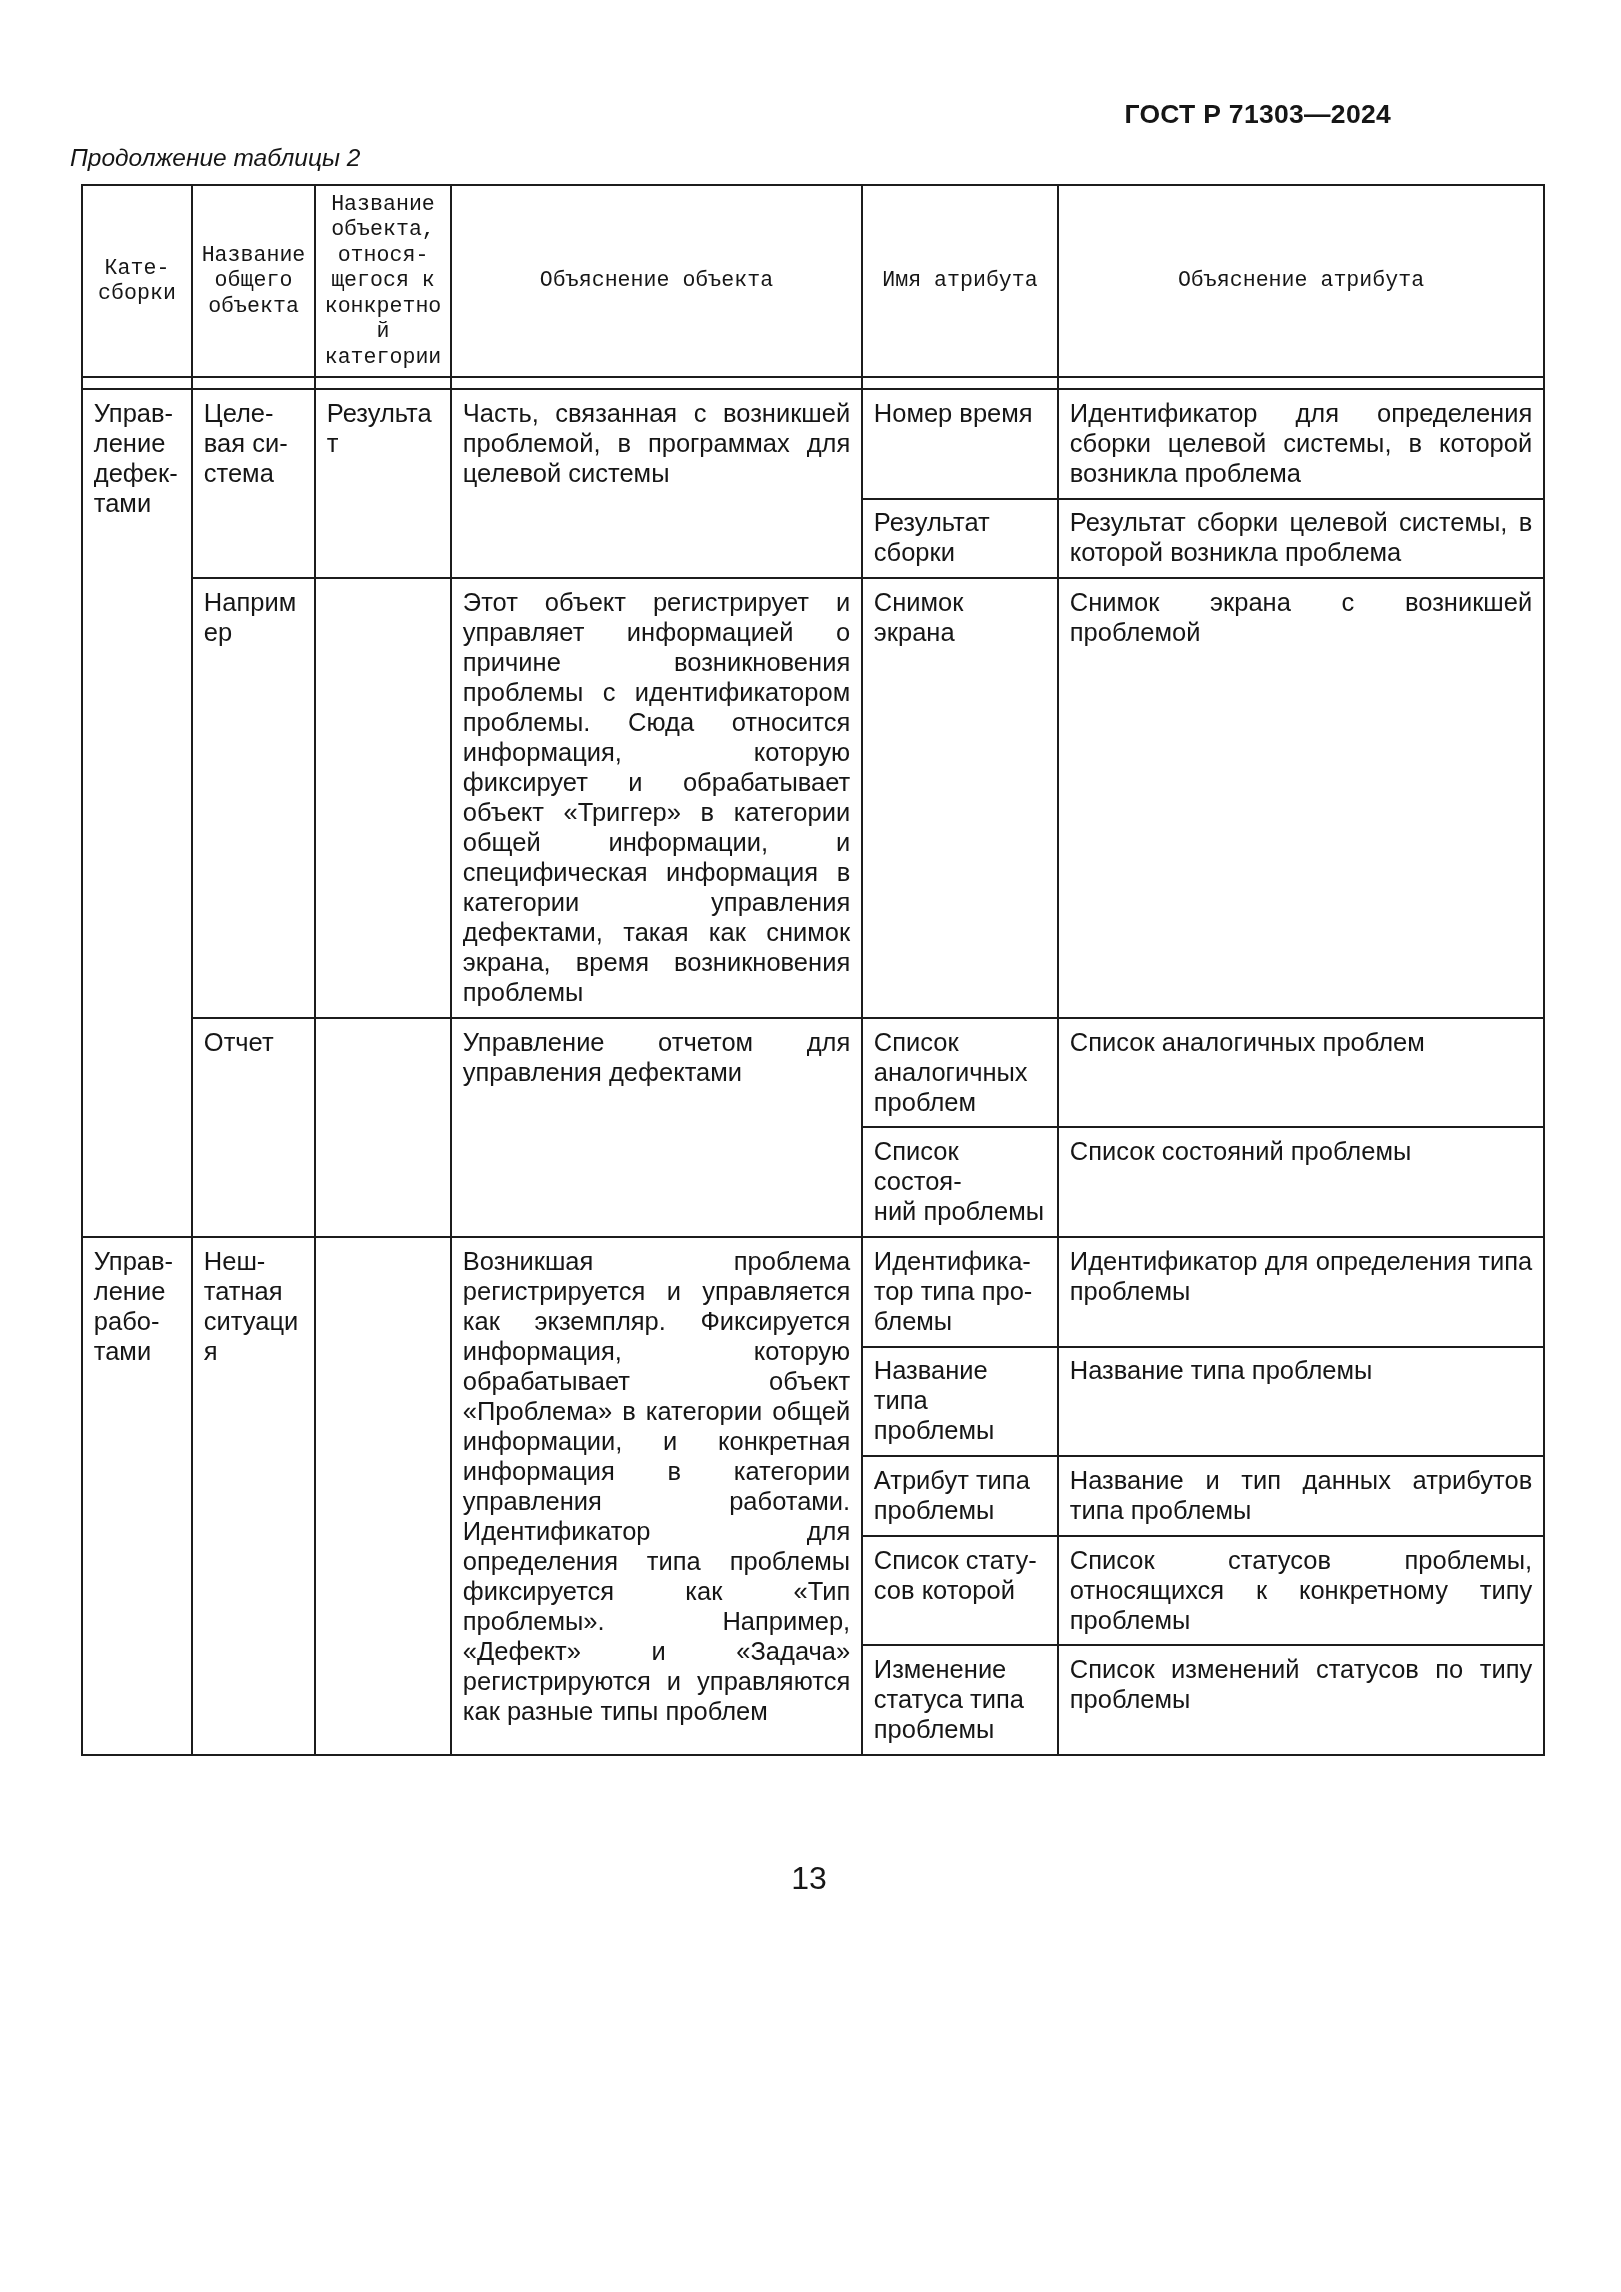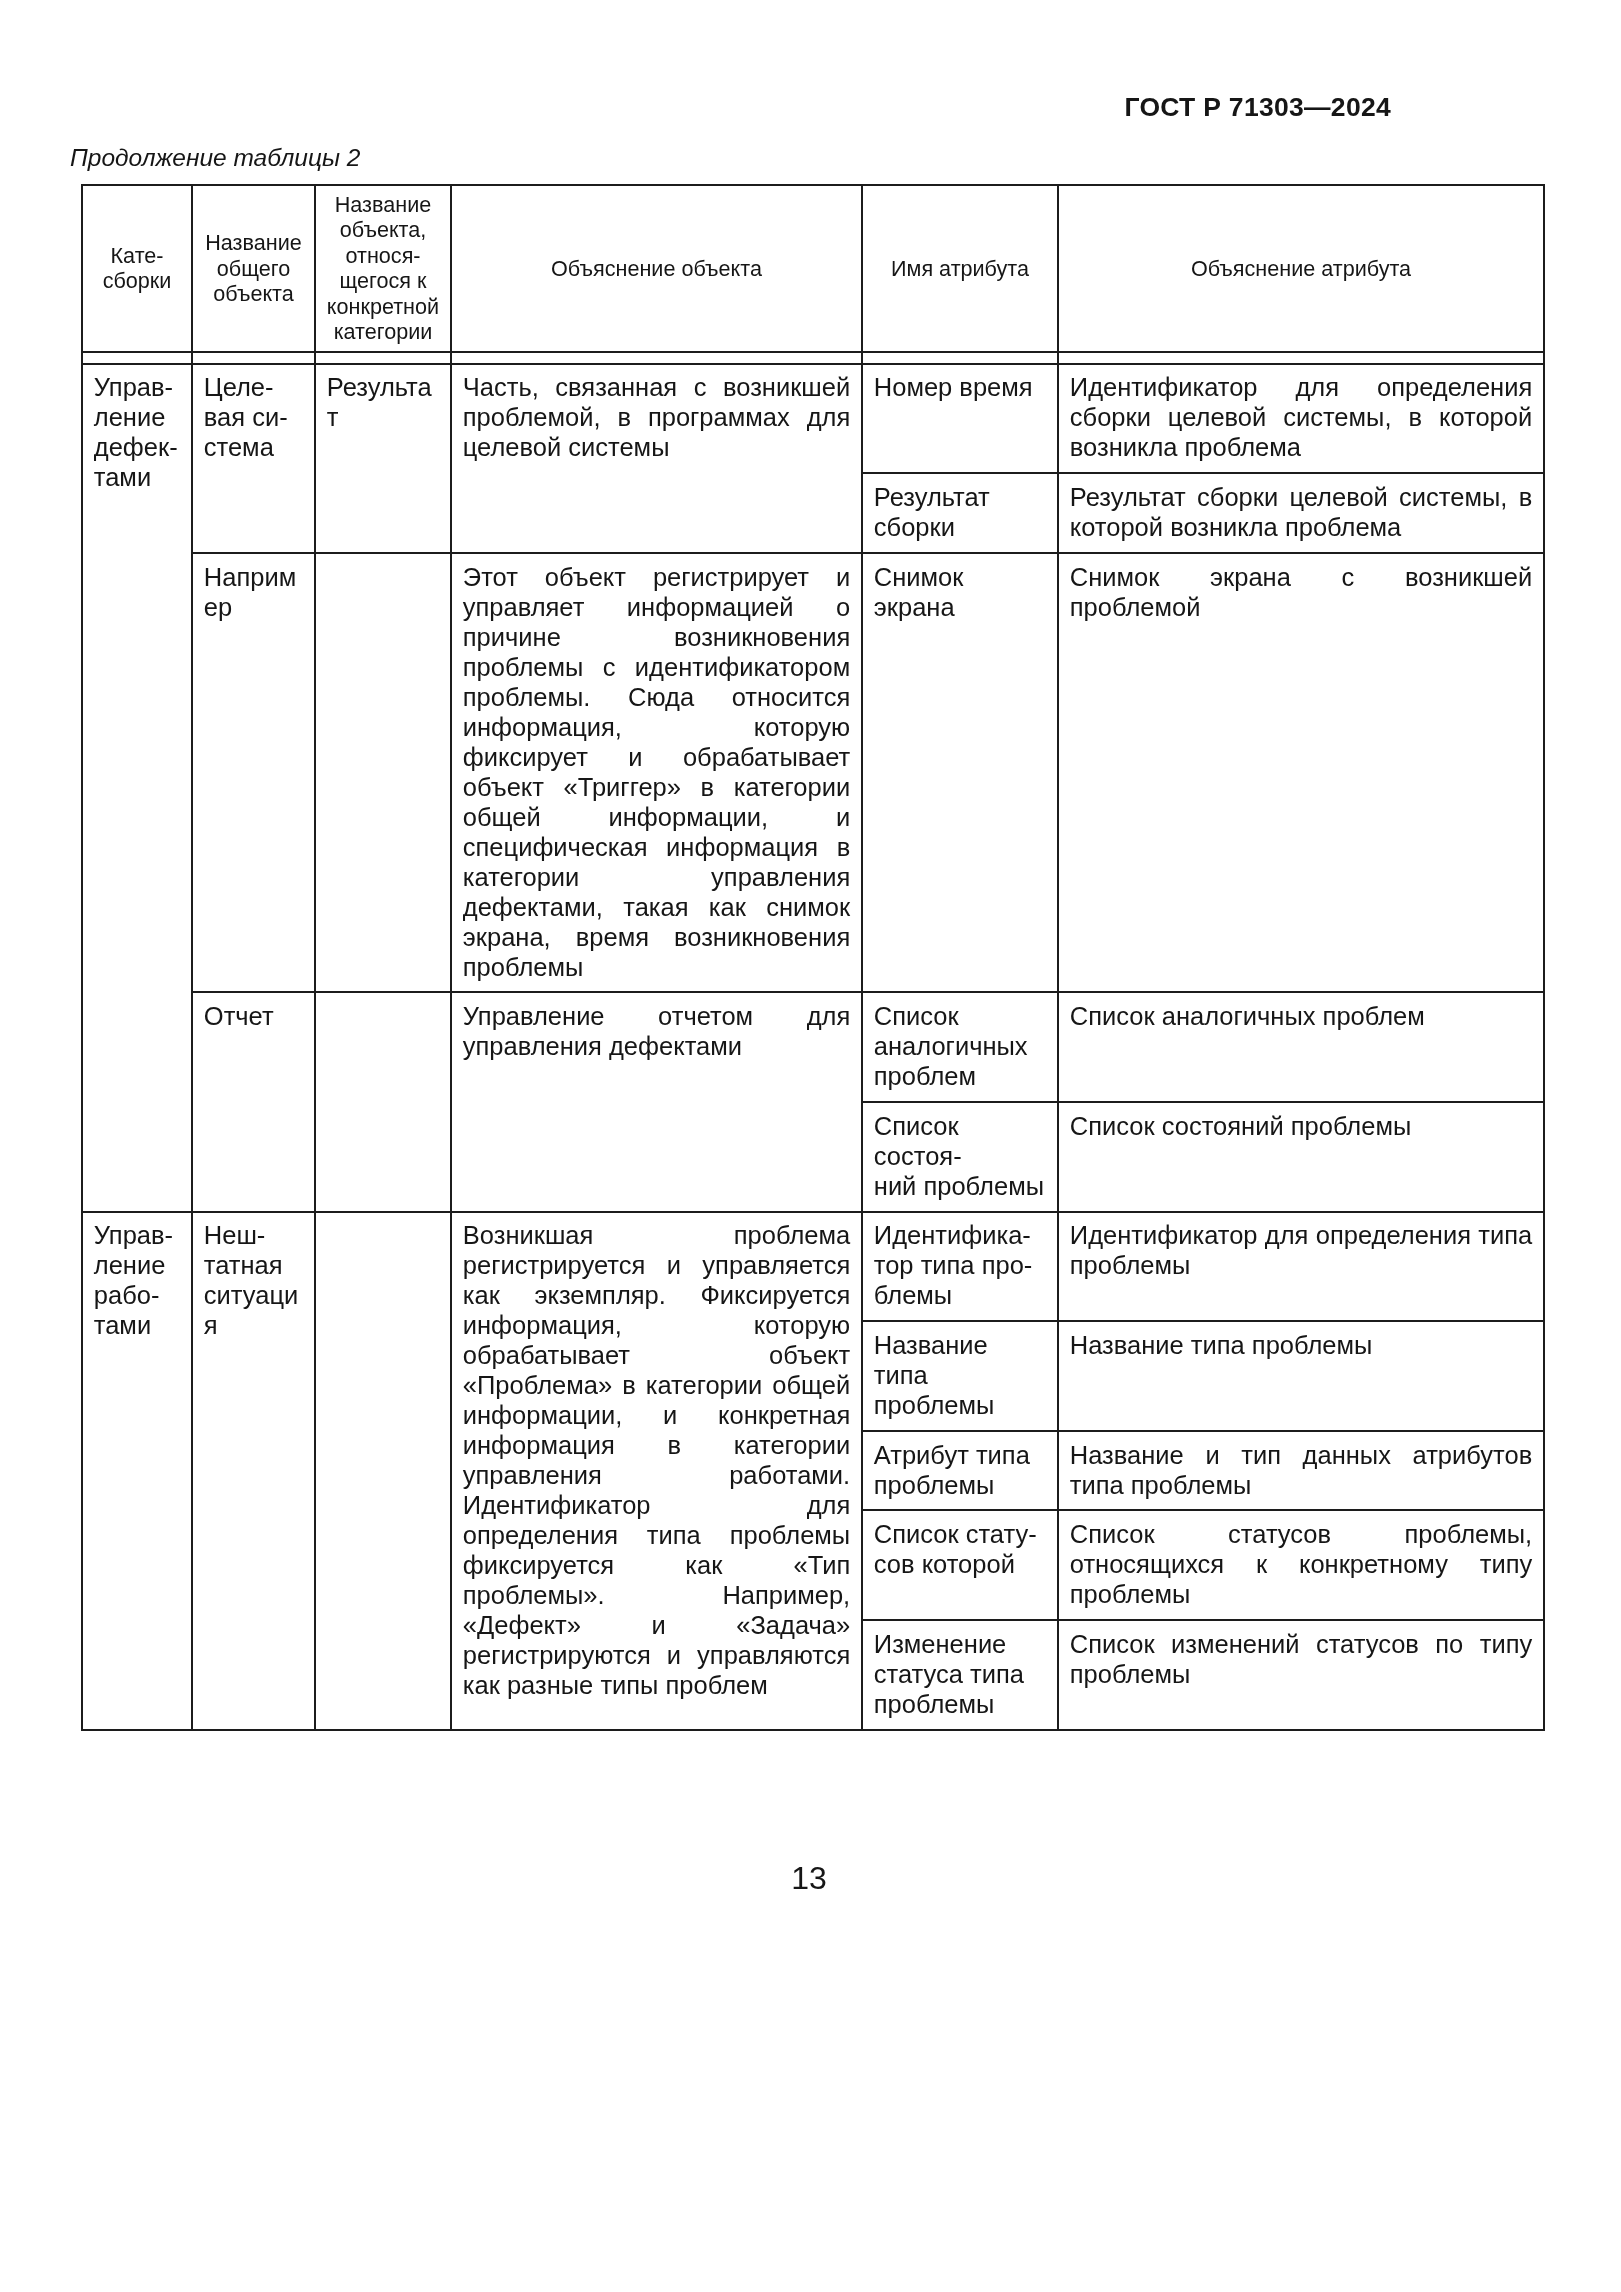--- a/index.html
+++ b/index.html
@@ -7,21 +7,21 @@
     width: 1621px;
     height: 2293px;
     position: relative;
     background: #ffffff;
     color: #161616;
     font-family: "Liberation Sans", sans-serif;
     overflow: hidden;
   }
   .running-head {
     position: absolute;
-    top: 92px;
+    top: 99px;
     left: 78px;
     width: 1313px;
     text-align: right;
     font-size: 26.5px;
     font-weight: 700;
     letter-spacing: 0.3px;
   }
   .caption {
     position: absolute;
     top: 144px;
@@ -46,20 +46,21 @@
     word-wrap: break-word;
   }
   .doc-table th {
     font-weight: 400;
     font-size: 21.6px;
     line-height: 25.5px;
     text-align: center;
     vertical-align: middle;
     white-space: pre-line;
     padding: 5.9px 3.9px;
+    font-family: Liberation Mono, monospace;
   }
   .pre  { white-space: pre-line; }
   .just { text-align: justify; }
   tr.sep td { height: 9.8px; padding: 0; }
   .page-number {
     position: absolute;
     top: 1860px;
     left: 78px;
     width: 1462px;
     text-align: center;

